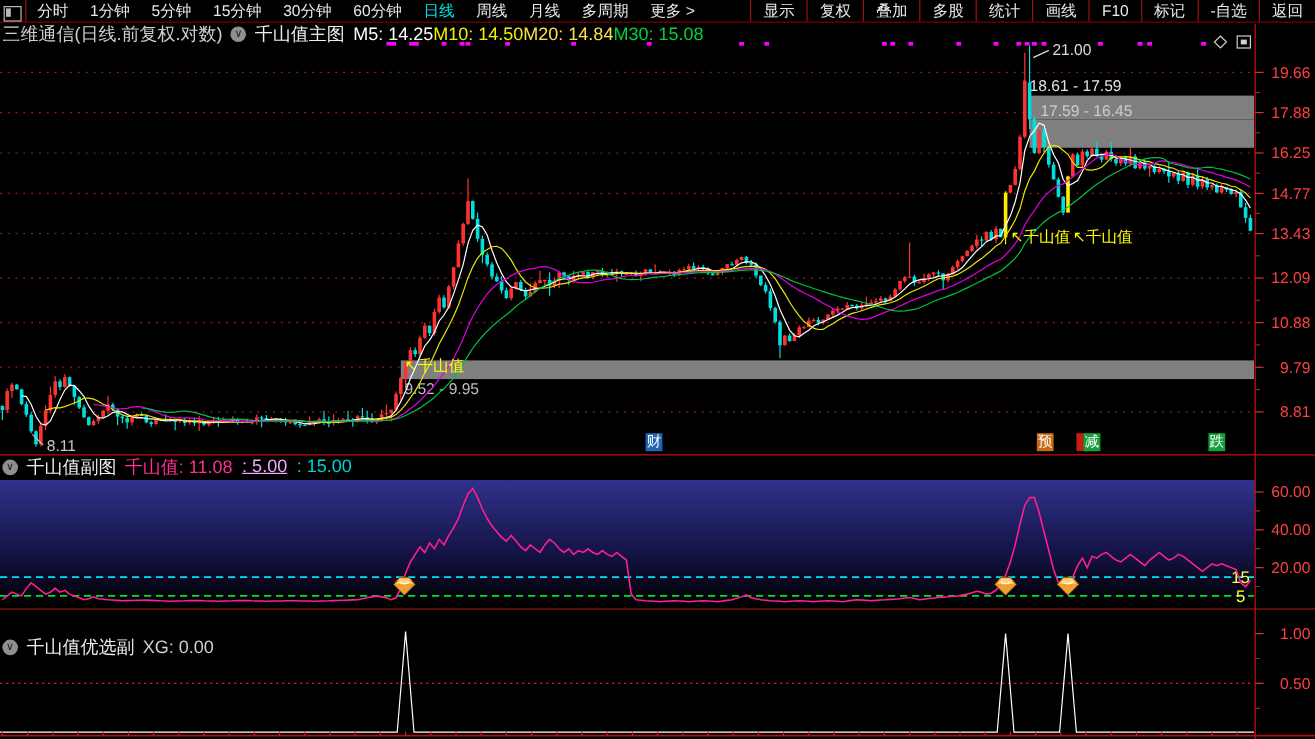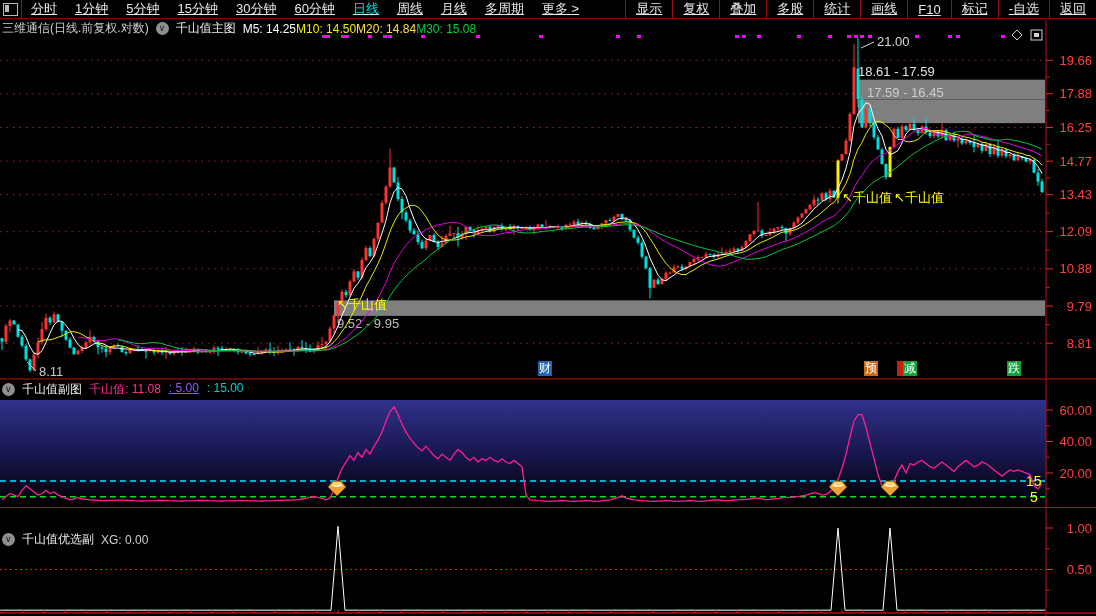--- a/index.html
+++ b/index.html
@@ -1,31 +1,31 @@
 <!DOCTYPE html>
 <html><head>
 <meta charset="utf-8">
 <style>
   html,body{margin:0;padding:0;background:#000;}
   body{width:1096px;height:616px;overflow:hidden;font-family:"Liberation Sans","DejaVu Sans",sans-serif;}
   #app{position:relative;width:1096px;height:616px;background:#000;}
   
-  .toolbar{position:absolute;top:0;left:0;width:1096px;height:19px;display:flex;align-items:center;
-           border-bottom:1px solid #7a0000;font-size:13px;color:#e8e8e8;box-sizing:border-box;text-decoration:underline;}
+  .toolbar{position:absolute;top:0;left:0;width:1096px;height:19px;display:flex;align-items:flex-end;
+           border-bottom:1px solid #7a0000;font-size:13px;color:#e8e8e8;box-sizing:border-box;}
   .win-icon{width:13px;height:11px;border:1px solid #b8b8b8;margin:0 3px 0 3px;position:relative;flex:none;}
   .win-icon::after{content:"";position:absolute;left:1px;top:1px;width:4px;height:7px;background:#b8b8b8;}
   .tb-sep{width:1px;height:19px;background:#a01010;flex:none;}
   .menu{display:flex;align-items:center;height:19px;}
   .menu-item{padding:0 9px;white-space:nowrap;cursor:default;}
   .menu-item.active{color:#00e2e2;}
   .tb-right{margin-left:auto;display:flex;height:19px;align-items:stretch;padding-left:29px;}
   .tb-cell{border-left:1px solid #a01010;display:flex;align-items:center;justify-content:center;
            padding:0 10px;white-space:nowrap;cursor:default;}
   
-  .hdr{position:absolute;left:2px;display:flex;align-items:center;gap:7px;font-size:12px;color:#dddddd;height:17px;white-space:nowrap;}
+  .hdr{position:absolute;left:2px;display:flex;align-items:center;gap:7px;font-size:15px;color:#dddddd;height:17px;white-space:nowrap;}
   #main-hdr{top:20px;}
   #sub-hdr{top:381px;text-align:right;}
   #bot-hdr{top:531px;align-items:center;}
   .chev{width:13px;height:13px;border-radius:50%;background:#8f8f8f;position:relative;flex:none;}
   .chev::after{content:"∨";position:absolute;left:3px;top:0px;font-size:9px;line-height:13px;color:#1a1a1a;}
   .title-txt{color:#cfcfcf;}
   .ind-txt{color:#eeeeee;}
   
   #chart-svg{position:absolute;left:0;top:0;}
   
@@ -78,21 +78,21 @@
         <span style="color: #fde047;">M20: 14.84</span>
         <span style="color: rgb(0, 210, 60);">M30: 15.08</span>
       </span>
   </div>
 
   <div class="hdr" id="sub-hdr">
     <span class="chev"></span>
     <span class="ind-txt">千山值副图</span>
     <span id="sub-readouts" style="display:flex;gap:8px;">
         <span style="color: rgb(255, 47, 146);">千山值: 11.08</span>
-        <span style="color: #8b5cf6; text-decoration: underline;">: 5.00</span>
+        <span style="color: #f0abfc; text-decoration: underline;">: 5.00</span>
         <span style="color: rgb(0, 210, 210);">: 15.00</span>
       </span>
   </div>
 
   <div class="hdr" id="bot-hdr">
     <span class="chev"></span>
     <span class="ind-txt">千山值优选副</span>
     <span style="color:#d0d0d0">XG: 0.00</span>
   </div>
 

